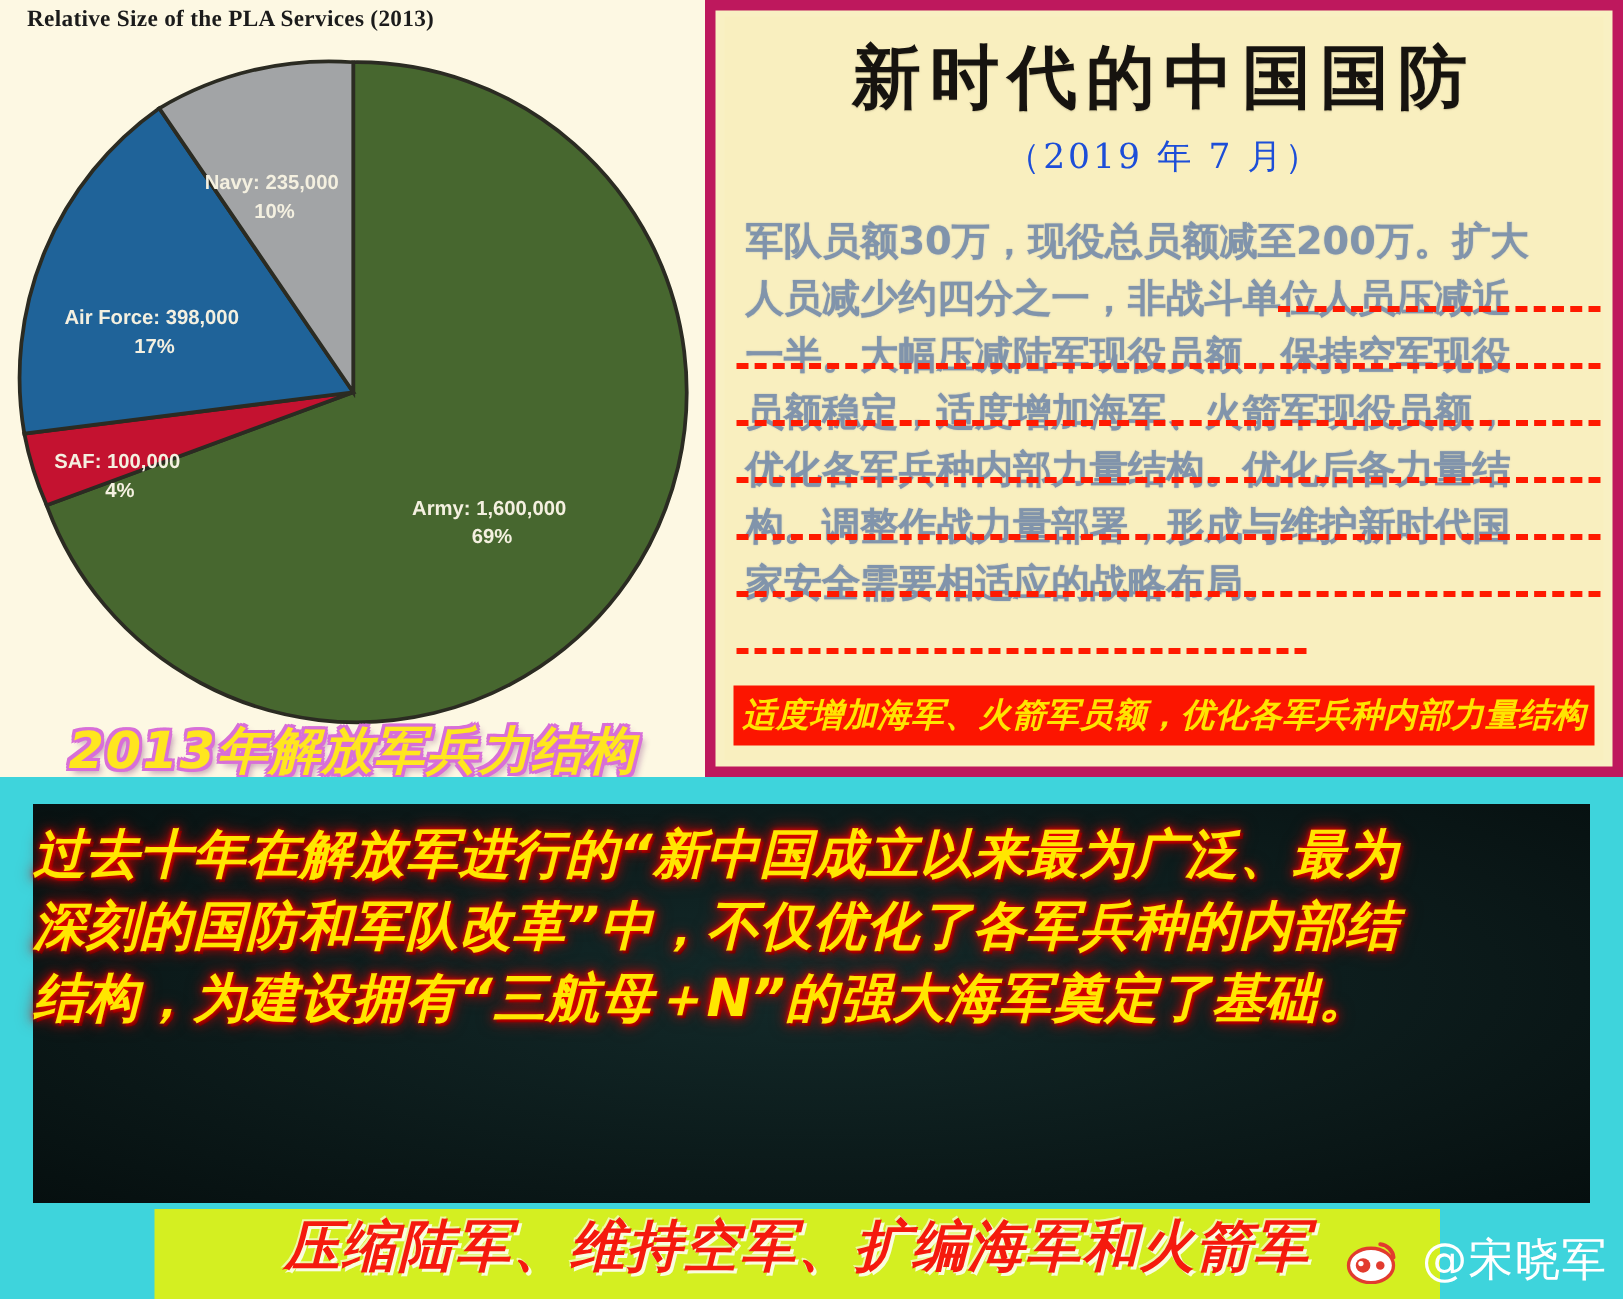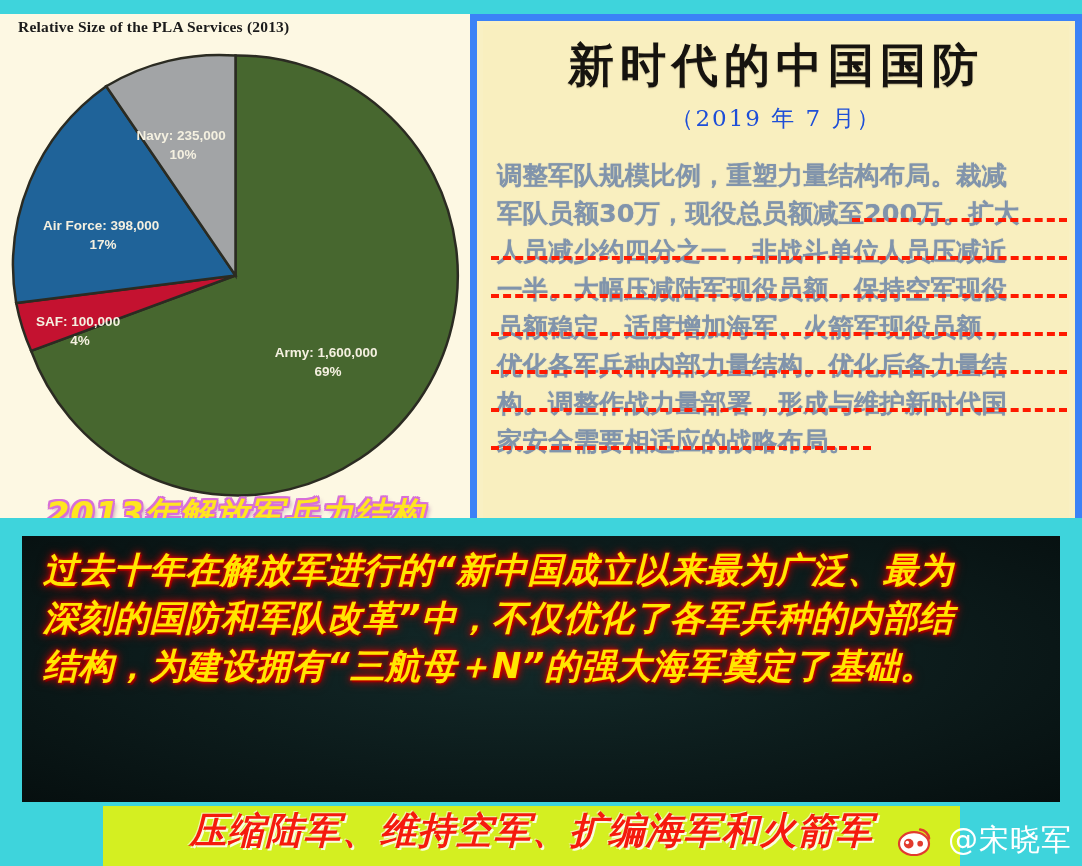--- a/index.html
+++ b/index.html
@@ -5,21 +5,21 @@
   html,body{margin:0;padding:0;}
   body{
     width:1082px;height:866px;
     background:#3ed4dc;
     font-family:"Liberation Sans", sans-serif;
     overflow:hidden;
     position:relative;
   }
 
   
-  #top-area{position:absolute;left:0;top:14px;width:1082px;height:600px;}
+  #top-area{position:absolute;left:0;top:0;width:1082px;height:600px;}
 
   
   #chart-panel{
     position:absolute;left:0;top:0;width:470px;height:518px;
     background:#fdf8e3;
     overflow:hidden;
   }
   #chart-title{
     position:absolute;left:18px;top:4px;
     font-family:"Liberation Serif", serif;
@@ -47,21 +47,21 @@
        2px 2px 0 #d86fd8, -2px 2px 0 #d86fd8, 2px -2px 0 #d86fd8, -2px -2px 0 #d86fd8,
        3px 3px 4px rgba(120,40,120,.45);
     white-space:nowrap;
     margin-top:16px;
   }
 
   
   #doc-panel{
     position:absolute;left:470px;top:0;width:612px;height:518px;
     background:#f9f0c3;
-    border:7px solid #3b82f6;
+    border:7px solid #be185d;
     box-sizing:border-box;
     overflow:hidden;
   }
   #doc-inner{
     position:absolute;left:6px;top:4px;right:6px;bottom:4px;
     background:#f9efbf;
   }
   #doc-title{
     text-align:center;
     margin-top:10px;
@@ -117,21 +117,21 @@
     background:#3ed4dc;
   }
   #dark-panel{
     position:absolute;left:22px;top:536px;
     width:1038px;height:266px;
     background:#0d1e1e;
     background-image:
       radial-gradient(ellipse at 50% 45%, #132a2a 0%, #0a1717 70%, #060f0f 100%);
   }
   #dark-text{
-    padding:10px 12px 0 21px;
+    padding:10px 12px 0 0;
     font-family:"DejaVu Sans", sans-serif;
     font-weight:bold;font-style:italic;
     font-size:35px;line-height:48px;
     color:#ffe600;
     text-align:justify;
     text-shadow:
       0 0 3px #ff0000, 0 0 7px #e00000, 0 0 12px #a80000,
       2px 2px 0 #5a0000;
     letter-spacing:.5px;
   }
@@ -204,38 +204,40 @@
 
     <div id="chart-caption">2013年解放军兵力结构</div>
   </div>
 
   <div id="doc-panel">
     <div id="doc-inner">
       <div id="doc-title">新时代的中国国防</div>
       <div id="doc-date">（2019 年 7 月）</div>
 
       <div id="doc-body">
-        <div>调整军队规模比例，重塑力量结构布局。裁减</div>
         <div>军队员额30万，现役总员额减至200万。扩大</div>
         <div>人员减少约四分之一，非战斗单位人员压减近</div>
         <div>一半。大幅压减陆军现役员额，保持空军现役</div>
         <div>员额稳定，适度增加海军、火箭军现役员额，</div>
         <div>优化各军兵种内部力量结构。优化后备力量结</div>
         <div>构。调整作战力量部署，形成与维护新时代国</div>
         <div>家安全需要相适应的战略布局。</div>
 
         <span class="dash" style="left:355px;width:215px;top:62px;"></span>
         <span class="dash" style="left:-6px;width:576px;top:100px;"></span>
         <span class="dash" style="left:-6px;width:576px;top:138px;"></span>
         <span class="dash" style="left:-6px;width:576px;top:176px;"></span>
         <span class="dash" style="left:-6px;width:576px;top:214px;"></span>
         <span class="dash" style="left:-6px;width:576px;top:252px;"></span>
         <span class="dash" style="left:-6px;width:380px;top:290px;"></span>
       </div>
 
+      <div id="doc-highlight">
+        <span>适度增加海军、火箭军员额，优化各军兵种内部力量结构</span>
+      </div>
     </div>
   </div>
 </div>
 
 <div id="teal-band"></div>
 
 <div id="dark-panel">
   <div id="dark-text">
     <div>过去十年在解放军进行的“新中国成立以来最为广泛、最为</div>
     <div>深刻的国防和军队改革”中，不仅优化了各军兵种的内部结</div>

